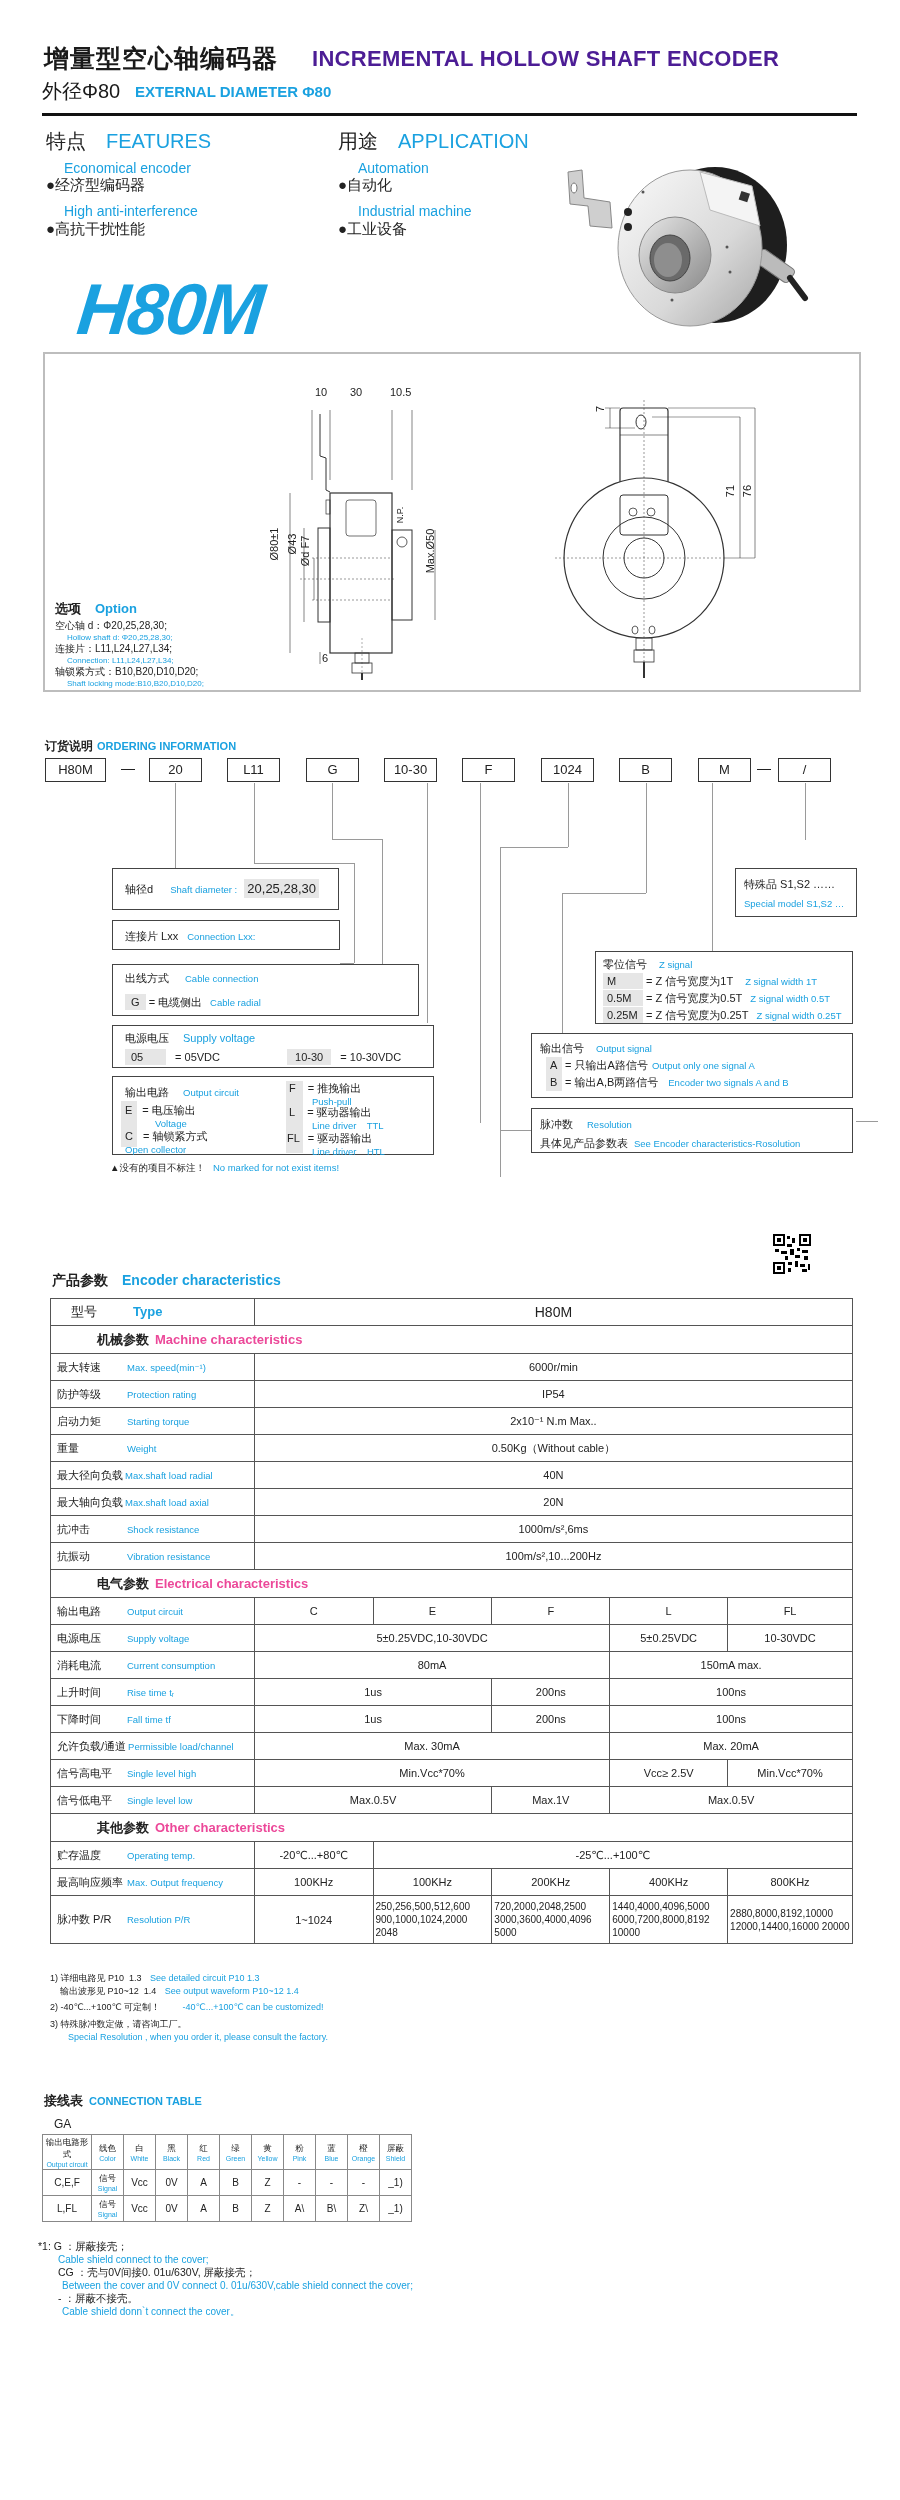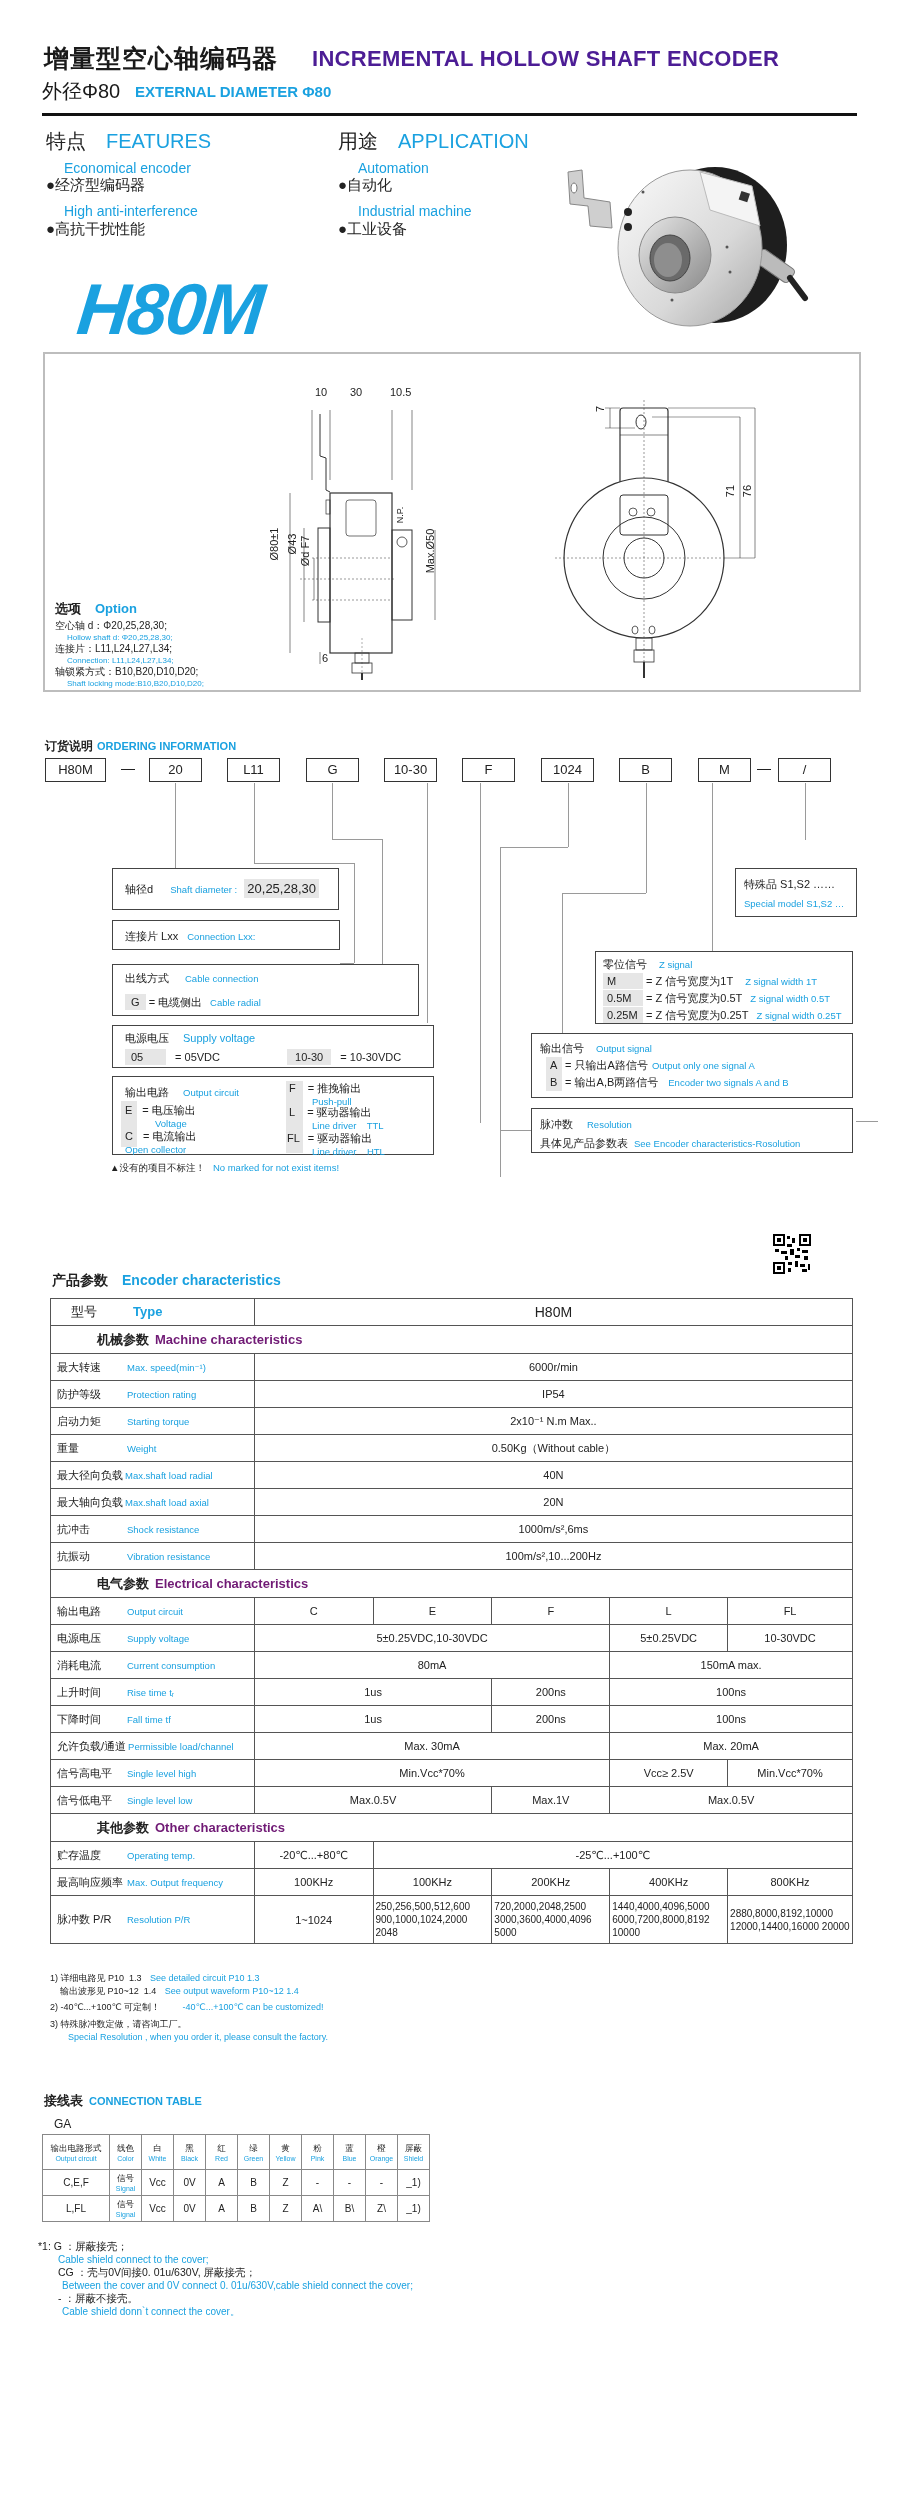--- a/index.html
+++ b/index.html
@@ -42,34 +42,34 @@
   .gray { background: #e6e6e6; display: inline-block; }
 
   
   .sec-title { left: 52px; top: 1272px; font-size: 14px; font-weight: bold; }
   .sec-title .en { color: #1aa1e0; margin-left: 14px; font-size: 14px; }
   table.spec { position: absolute; left: 50px; top: 1298px; width: 803px; border-collapse: collapse; font-size: 11px; }
   table.spec td { border: 1.5px solid #555; height: 27px; text-align: center; padding: 0 2px; }
   table.spec td.lab { text-align: left; padding-left: 6px; width: 204px; white-space: nowrap; }
   table.spec td.lab .en { color: #1aa1e0; font-size: 9.5px; margin-left: 8px; }
   table.spec td.grp { text-align: left; padding-left: 46px; font-weight: bold; font-size: 13px; height: 28px; }
-  table.spec td.grp .en { color: #701a75; margin-left: 6px; }
+  table.spec td.grp .en { color: #ec4899; margin-left: 6px; }
   table.spec td.typ { font-size: 14px; }
   table.spec td.small { font-size: 10px; text-align: left; line-height: 13px; padding: 3px 2px; }
   .lab-fixed { display: inline-block; width: 62px; }
 
   .notes { left: 50px; top: 1972px; font-size: 9px; line-height: 13px; }
   .notes .en { color: #1aa1e0; }
 
   .conn-title { left: 44px; top: 2092px; font-size: 13px; font-weight: bold; }
   .conn-title .en { color: #1aa1e0; margin-left: 6px; font-size: 11px; }
   .ga { left: 54px; top: 2117px; font-size: 12px; }
   table.conn { position: absolute; left: 42px; top: 2134px; border-collapse: collapse; font-size: 10px; }
   table.conn td { border: 1px solid #888; text-align: center; height: 26px; width: 32px; }
-  table.conn td.first { width: 67px; }
+  table.conn td.first { width: 49px; }
   table.conn .en { color: #1aa1e0; font-size: 7px; display: block; }
   table.conn .cn { font-size: 8.5px; display: block; }
   table.conn tr.hdr td { height: 35px; }
 
   .foot { left: 38px; top: 2240px; font-size: 10.5px; line-height: 13px; }
   .foot .en { color: #1aa1e0; font-size: 10px; }
 </style>
 </head>
 <body>
 
@@ -274,21 +274,21 @@
 </div>
 <div class="abs ord-panel" style="left:112px;top:1025px;width:322px;height:43px;padding:5px 0 0 12px;">
   <div><span>电源电压</span><span class="en" style="margin-left:14px;font-size:11px;">Supply voltage</span></div>
   <div style="margin-top:3px;"><span class="gray" style="width:41px;padding:2px 6px;">05</span> <span style="margin-left:6px;">= 05VDC</span>
   <span class="gray" style="margin-left:64px;padding:2px 8px;">10-30</span> <span style="margin-left:6px;">= 10-30VDC</span></div>
 </div>
 <div class="abs ord-panel" style="left:112px;top:1076px;width:322px;height:79px;">
   <div class="abs" style="left:12px;top:8px;"><span>输出电路</span><span class="en" style="margin-left:14px;">Output circuit</span></div>
   <div class="abs gray" style="left:8px;top:24px;width:16px;height:46px;"></div>
   <div class="abs" style="left:12px;top:26px;"><span>E</span><span style="margin-left:10px;">= 电压输出</span><div class="en" style="margin-left:30px;">Voltage</div></div>
-  <div class="abs" style="left:12px;top:52px;"><span>C</span><span style="margin-left:10px;">= 电流输出</span><div class="en" style="">Open collector</div></div>
+  <div class="abs" style="left:12px;top:52px;"><span>C</span><span style="margin-left:10px;">= 轴锁紧方式</span><div class="en" style="">Open collector</div></div>
   <div class="abs gray" style="left:173px;top:4px;width:17px;height:72px;"></div>
   <div class="abs" style="left:176px;top:4px;"><span>F</span><span style="margin-left:12px;">= 推挽输出</span><div class="en" style="margin-left:23px;">Push-pull</div></div>
   <div class="abs" style="left:176px;top:28px;"><span>L</span><span style="margin-left:12px;">= 驱动器输出</span><div class="en" style="margin-left:23px;white-space:pre;">Line driver    TTL</div></div>
   <div class="abs" style="left:174px;top:54px;"><span>FL</span><span style="margin-left:8px;">= 驱动器输出</span><div class="en" style="margin-left:25px;white-space:pre;">Line driver    HTL</div></div>
 </div>
 <div class="abs" style="left:110px;top:1162px;font-size:9.5px;">
   <span>▲没有的项目不标注！</span><span class="blue" style="margin-left:8px;">No  marked for not exist items!</span>
 </div>
 
 <div class="abs ord-panel" style="left:735px;top:868px;width:122px;height:49px;padding:8px 0 0 8px;">

